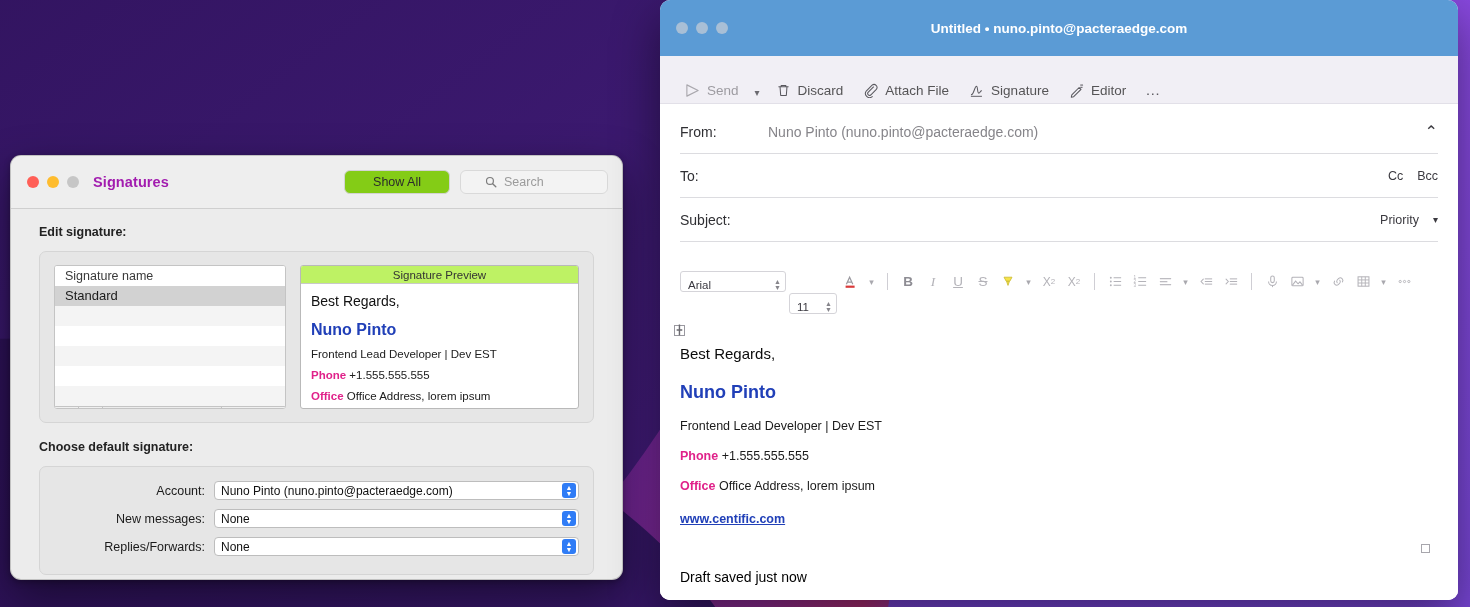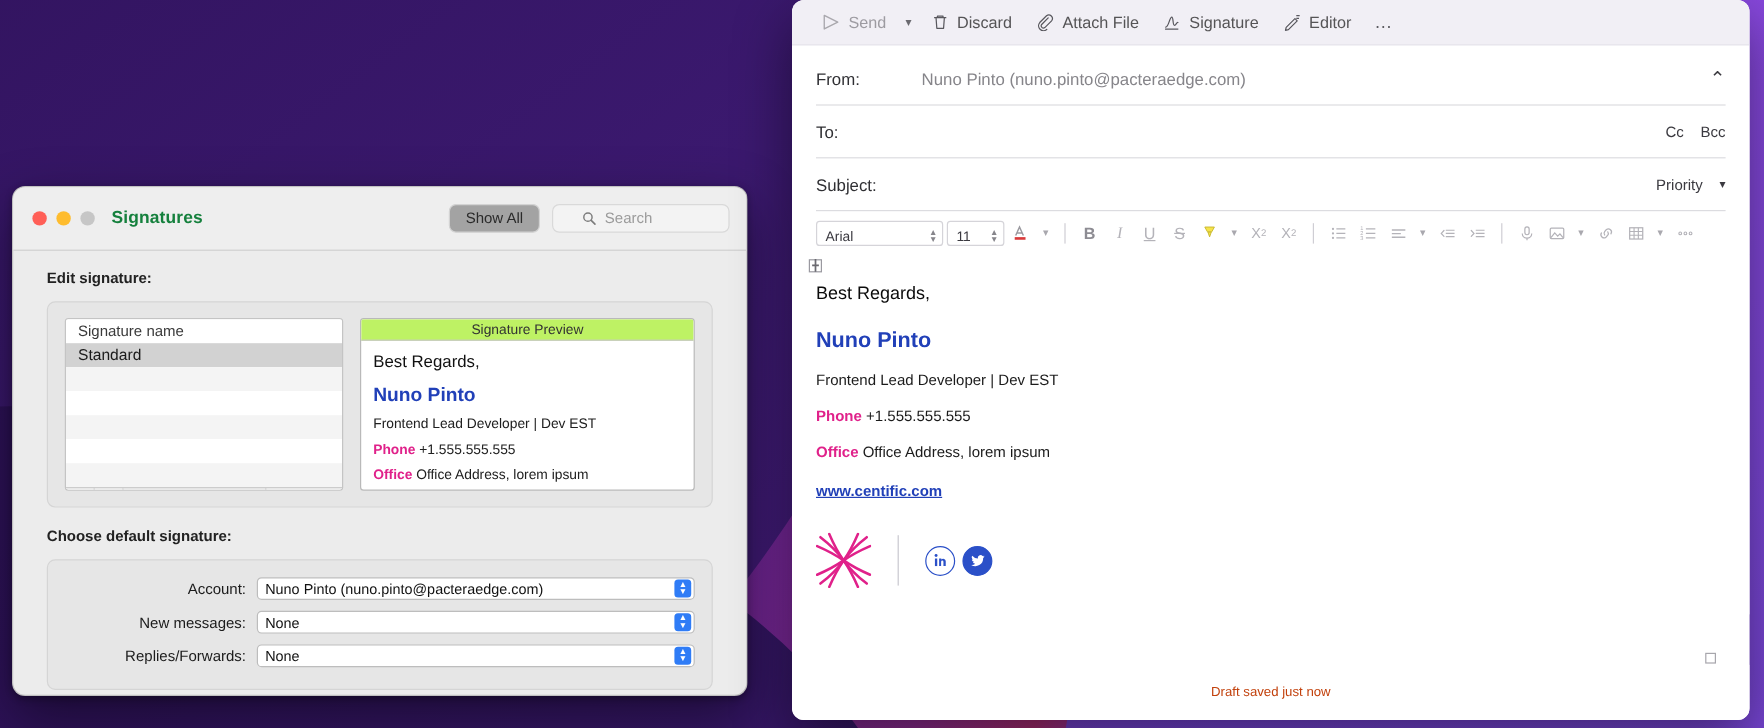--- a/index.html
+++ b/index.html
@@ -74,33 +74,33 @@
   #sig-titlebar {
     height: 53px;
     background: #eeeeee;
     border-bottom: 1px solid #cfcfcf;
     display: flex; align-items: center;
     padding: 0 16px;
     position: relative;
   }
   #sig-titlebar .traffic { margin-right: 14px; }
   .sig-title {
-    font-size: 14.5px; font-weight: 600; color: #15803d;
+    font-size: 14.5px; font-weight: 600; color: #a21caf;
     letter-spacing: .1px;
   }
   .tb-right {
     position: absolute; right: 14px; top: 50%; transform: translateY(-50%);
     display: flex; align-items: center; gap: 10px;
   }
   .show-all-btn {
     font-size: 12.5px; color: #2b2b2b;
-    padding: 4px 13px;
+    padding: 4px 28px;
     border: 1px solid #d3d3d3;
     border-radius: 6px;
-    background: #a3a3a3;
+    background: #84cc16;
     margin-left: 30px;
   }
   .search-box {
     display: flex; align-items: center; gap: 7px;
     width: 148px; height: 24px;
     border: 1px solid #d9d9d9;
     border-radius: 6px;
     background: #f3f3f3;
     padding: 0 24px;
   }
@@ -233,23 +233,23 @@
     padding: 0 16px;
     position: relative;
   }
   #compose-titlebar .dot { background: #a8bfd6; }
   .compose-title {
     position: absolute; left: 0; right: 0; text-align: center;
     font-size: 13.5px; font-weight: 700; color: #ffffff;
     pointer-events: none;
   }
   #compose-toolbar {
-    height: 38px;
+    height: 48px;
     background: #f1eff5;
-    display: flex; align-items: center;
+    display: flex; align-items: flex-end;
     padding: 0 16px;
     gap: 2px;
     border-bottom: 1px solid #e2e0e8;
   }
   .tbtn {
     display: flex; align-items: center; gap: 7px;
     padding: 5px 9px;
     border-radius: 4px;
     font-size: 13.5px; color: #555456;
   }
@@ -293,21 +293,21 @@
     padding: 0 4px 0 7px;
     font-size: 11.5px; color: #3a3940;
     background: #fff;
   }
   .fsel .lbl { flex: 1; }
   .fsel .arrows {
     display: flex; flex-direction: column; align-items: center;
     line-height: 6px; font-size: 7px; color: #86858b; margin-left: 6px;
   }
   #font-family-select { width: 106px; }
-  #font-size-select { width: 48px; }
+  #font-size-select { width: 48px; margin-top: 44px; }
   .fbtn {
     width: 22px; height: 22px;
     display: flex; align-items: center; justify-content: center;
     font-size: 13.5px; color: #b4b3b9;
   }
   .fbtn.strong { font-weight: 700; color: #8d8c93; }
   .fcaret { width: 13px; text-align: center; font-size: 9px; color: #a9a8ae; }
   .fdiv { width: 1px; height: 17px; background: #cfced4; margin: 0 6px; }
 
   #compose-body {
@@ -341,23 +341,23 @@
     width: 25px; height: 25px; border-radius: 50%;
     border: 1.6px solid #2b50c8;
     display: flex; align-items: center; justify-content: center;
   }
   .soc.fill { background: #2b50c8; border-color: #2b50c8; }
 
   #compose-status {
     position: absolute; left: 0; right: 0; bottom: 0;
     height: 46px;
     background: #fff;
-    display: flex; align-items: center; justify-content: center;
+    display: flex; align-items: center; justify-content: flex-start;
     padding: 0 20px;
-    font-size: 11px; color: #c2410c;
+    font-size: 14px; color: #000000;
   }
   .resize-sq {
     position: absolute; right: 28px; bottom: 47px;
     width: 9px; height: 9px;
     border: 1.5px solid #a7a6ac;
   }
 </style>
 </head>
 <body>
 
@@ -467,20 +467,28 @@
             </span>
         </div>
       </div>
     </div>
 
   </div>
 </div>
 
 <div id="compose-window">
 
+  <div id="compose-titlebar">
+    <div class="traffic">
+      <span class="dot"></span>
+      <span class="dot"></span>
+      <span class="dot"></span>
+    </div>
+    <div class="compose-title">Untitled • nuno.pinto@pacteraedge.com</div>
+  </div>
 
   <div id="compose-toolbar">
 
     <div class="tbtn dim">
       <svg width="15" height="15" viewBox="0 0 16 16">
         <path d="M2 2 L14 8 L2 14 Z" fill="none" stroke="#a9a7ad" stroke-width="1.2" stroke-linejoin="round"></path>
       </svg>
       <span>Send</span>
     </div>
     <div class="tb-caret">▾</div>

